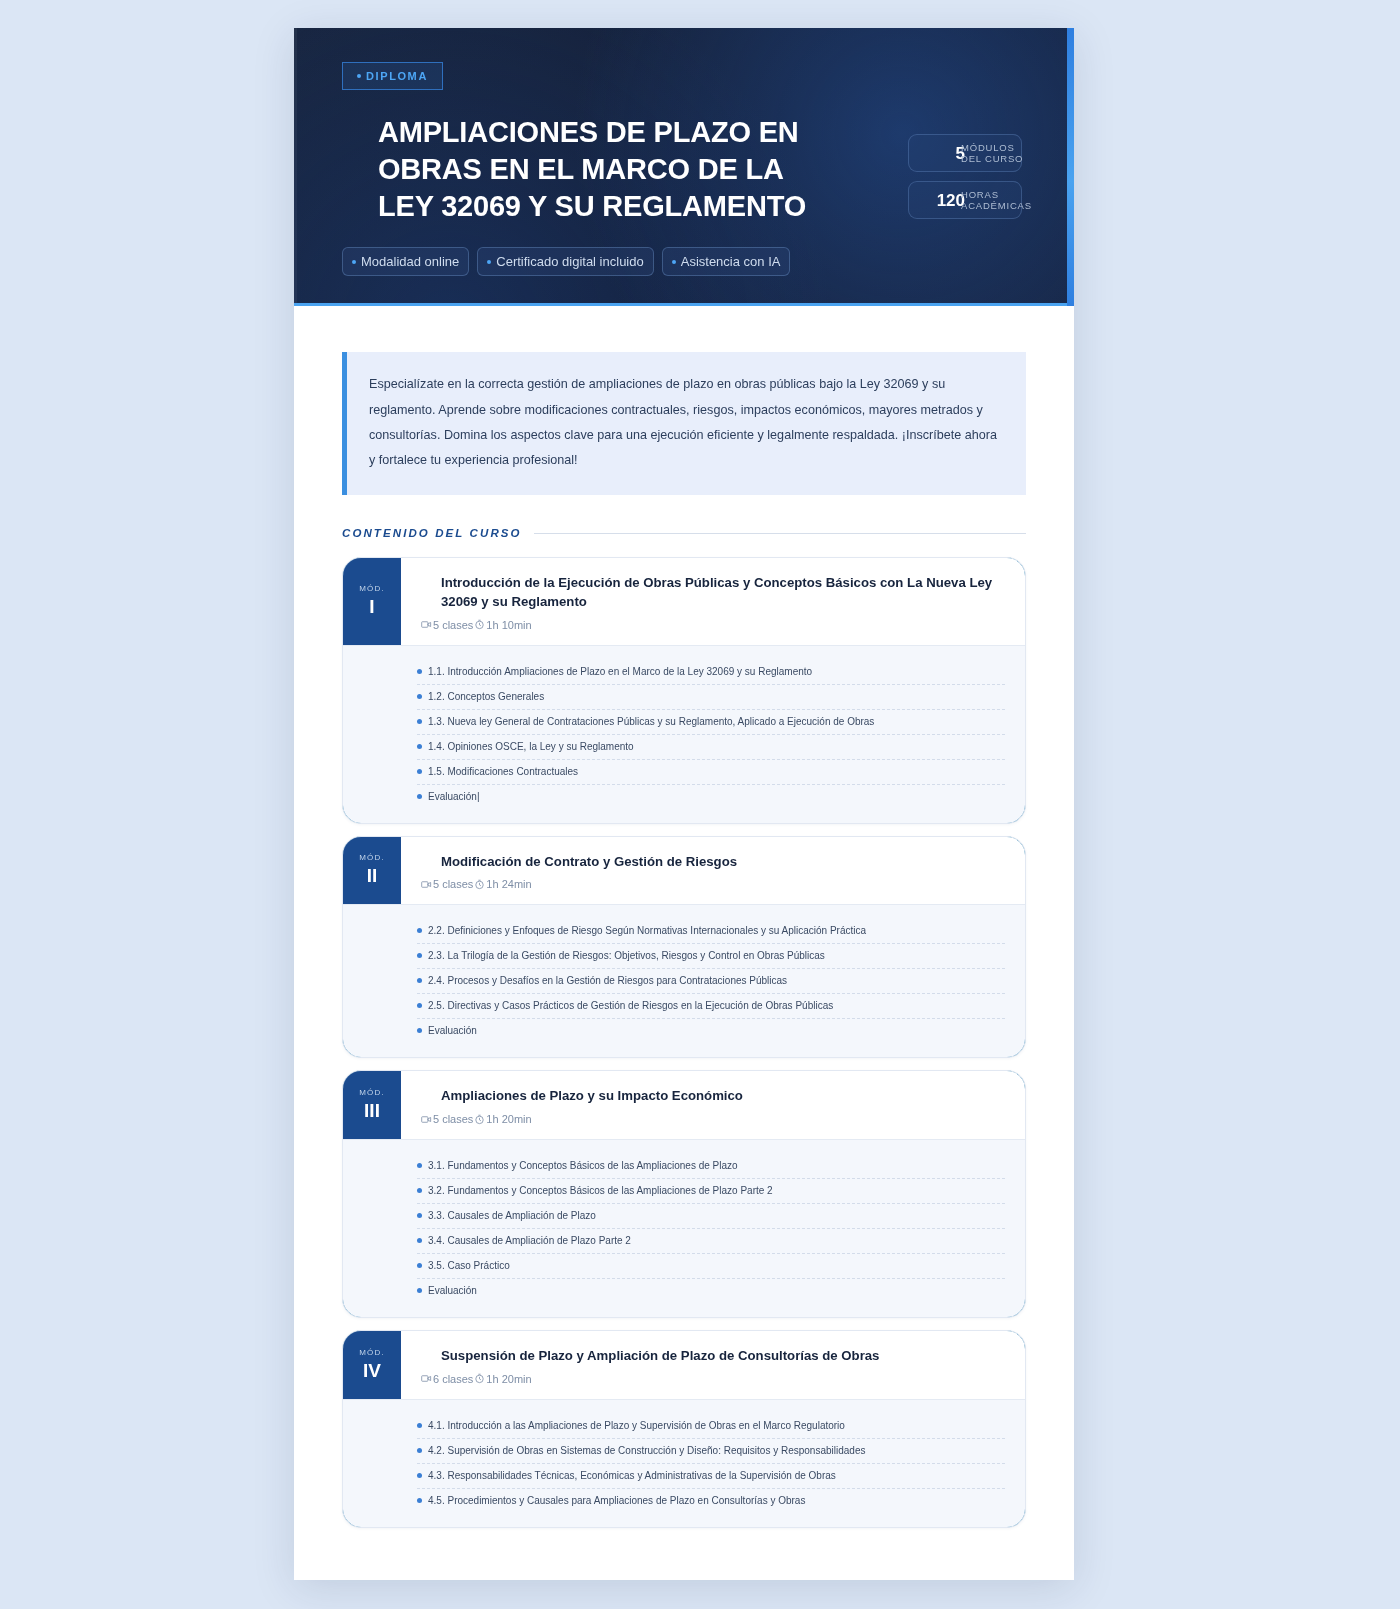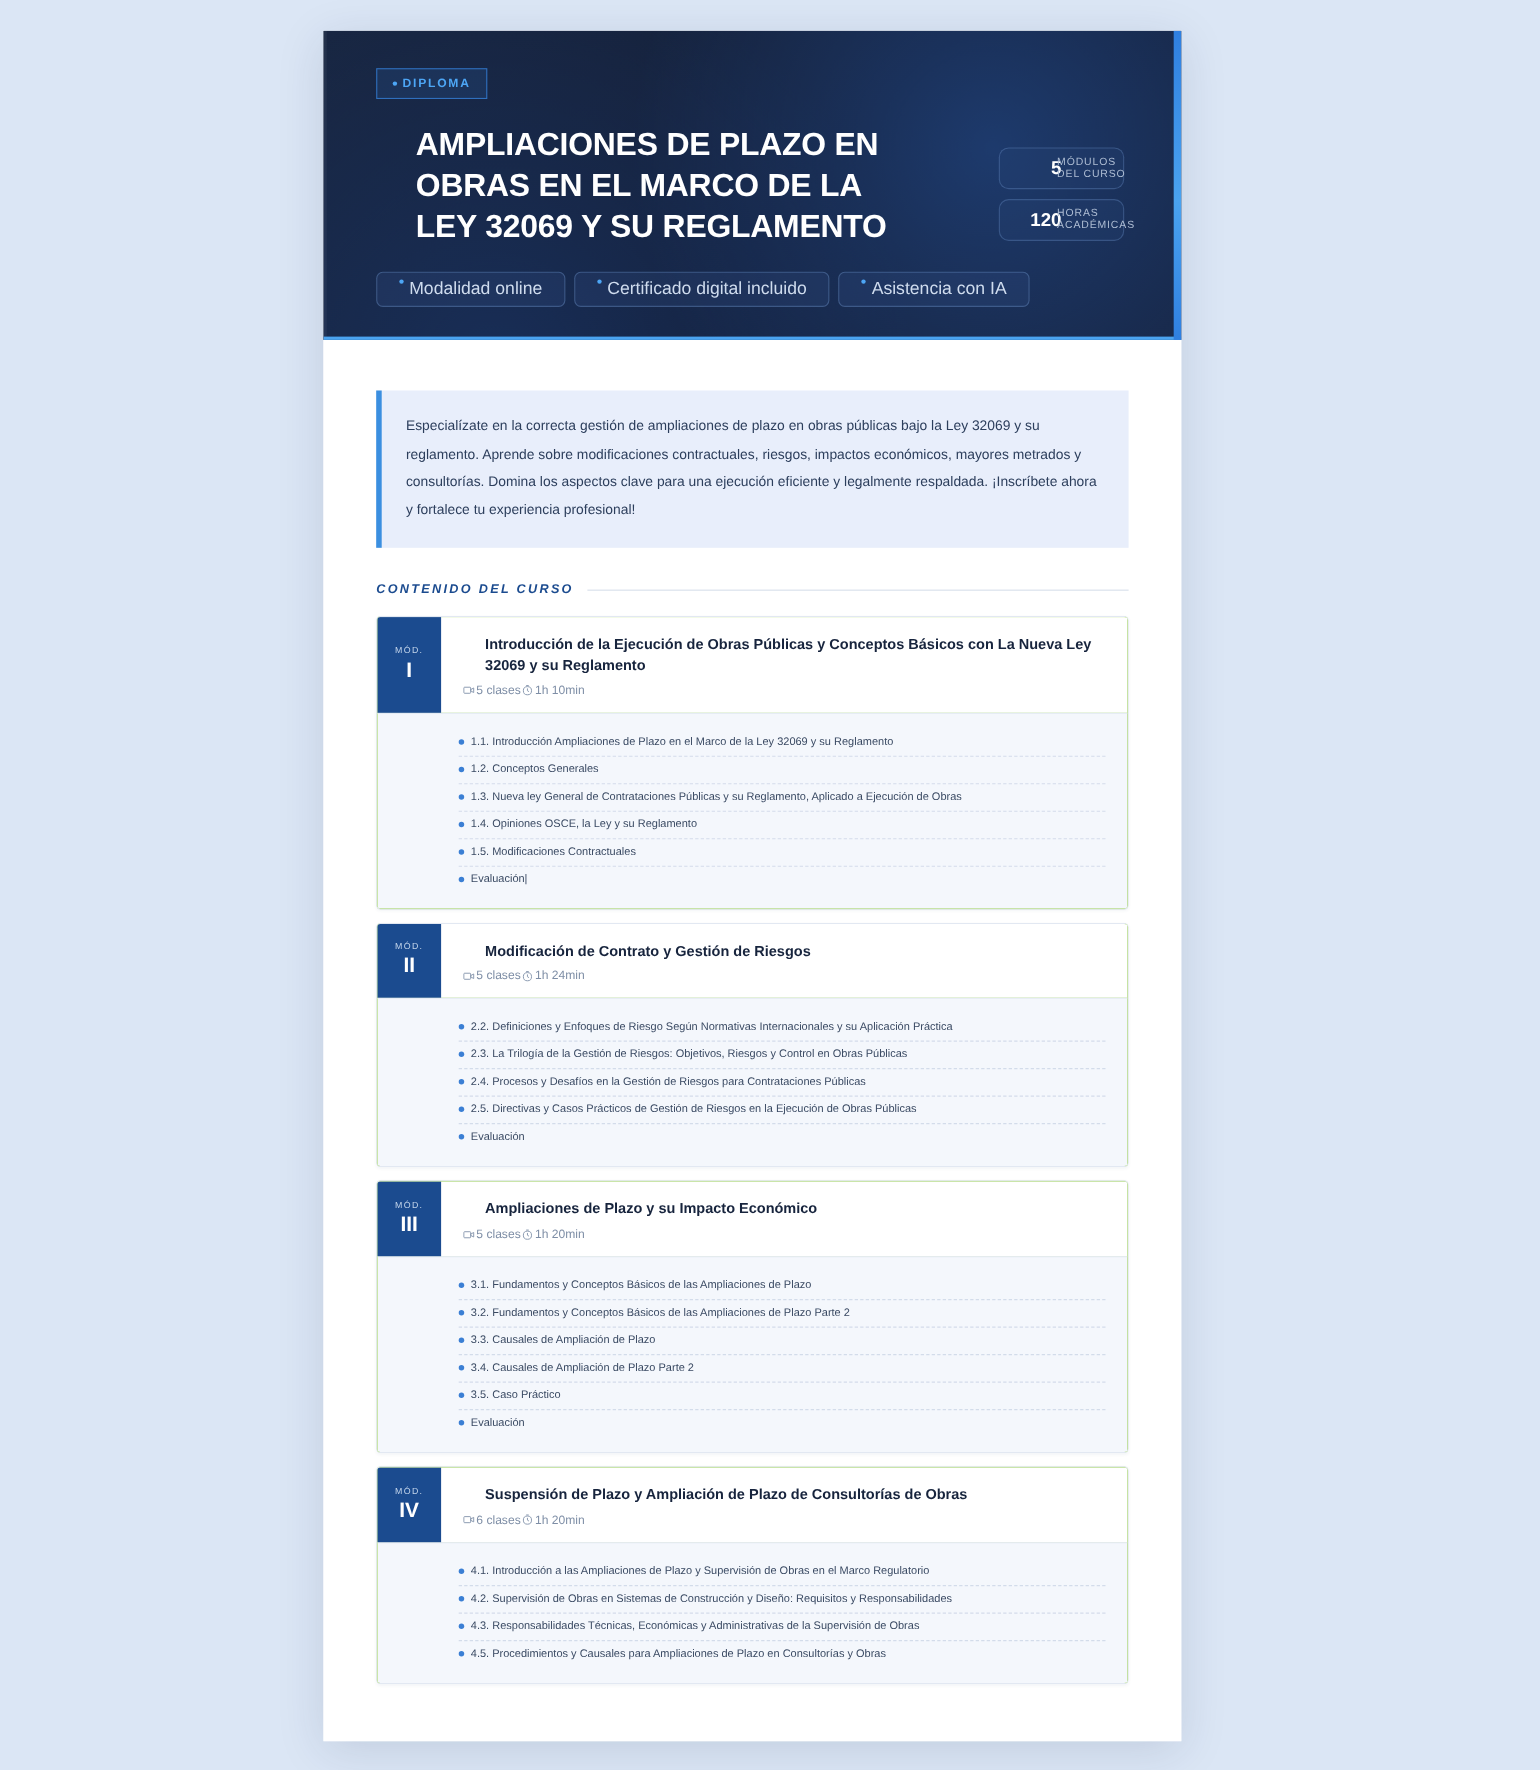--- a/index.html
+++ b/index.html
@@ -81,28 +81,28 @@
     margin-left: 36px;
   }
   .tag-row {
     margin-top: 22px;
     display: flex;
     gap: 8px;
     flex-wrap: wrap;
   }
   .tag {
     display: inline-flex;
-    align-items: flex-start;
+    align-items: center;
     gap: 5px;
     border: 1px solid rgba(120,160,215,0.35);
     background: rgba(50,80,135,0.25);
     color: #cfdcee;
     border-radius: 6px;
-    padding: 6px 20px;
-    font-size: 16px;
+    padding: 6px 9px;
+    font-size: 13px;
     white-space: nowrap;
   }
   .tag .dot { background: #4da6f5; }
   .hero-stats {
     position: absolute;
     right: 52px;
     top: 106px;
     display: flex;
     flex-direction: column;
     gap: 9px;
@@ -164,23 +164,23 @@
     white-space: nowrap;
   }
   .section-head .rule {
     flex: 1;
     height: 1px;
     background: #d6deea;
   }
   .modules { margin-top: 18px; }
   .module {
     margin-bottom: 12px;
-    border-radius: 4px;
+    border-radius: 19px;
     overflow: hidden;
-    background: #84cc16;
+    background: #0369a1;
     border: 1px solid #e2e8f2;
     box-shadow: 0 1px 3px rgba(25,50,95,0.05);
   }
   .module-head {
     display: flex;
     align-items: stretch;
     background: #ffffff;
   }
   .mod-badge {
     width: 58px;

